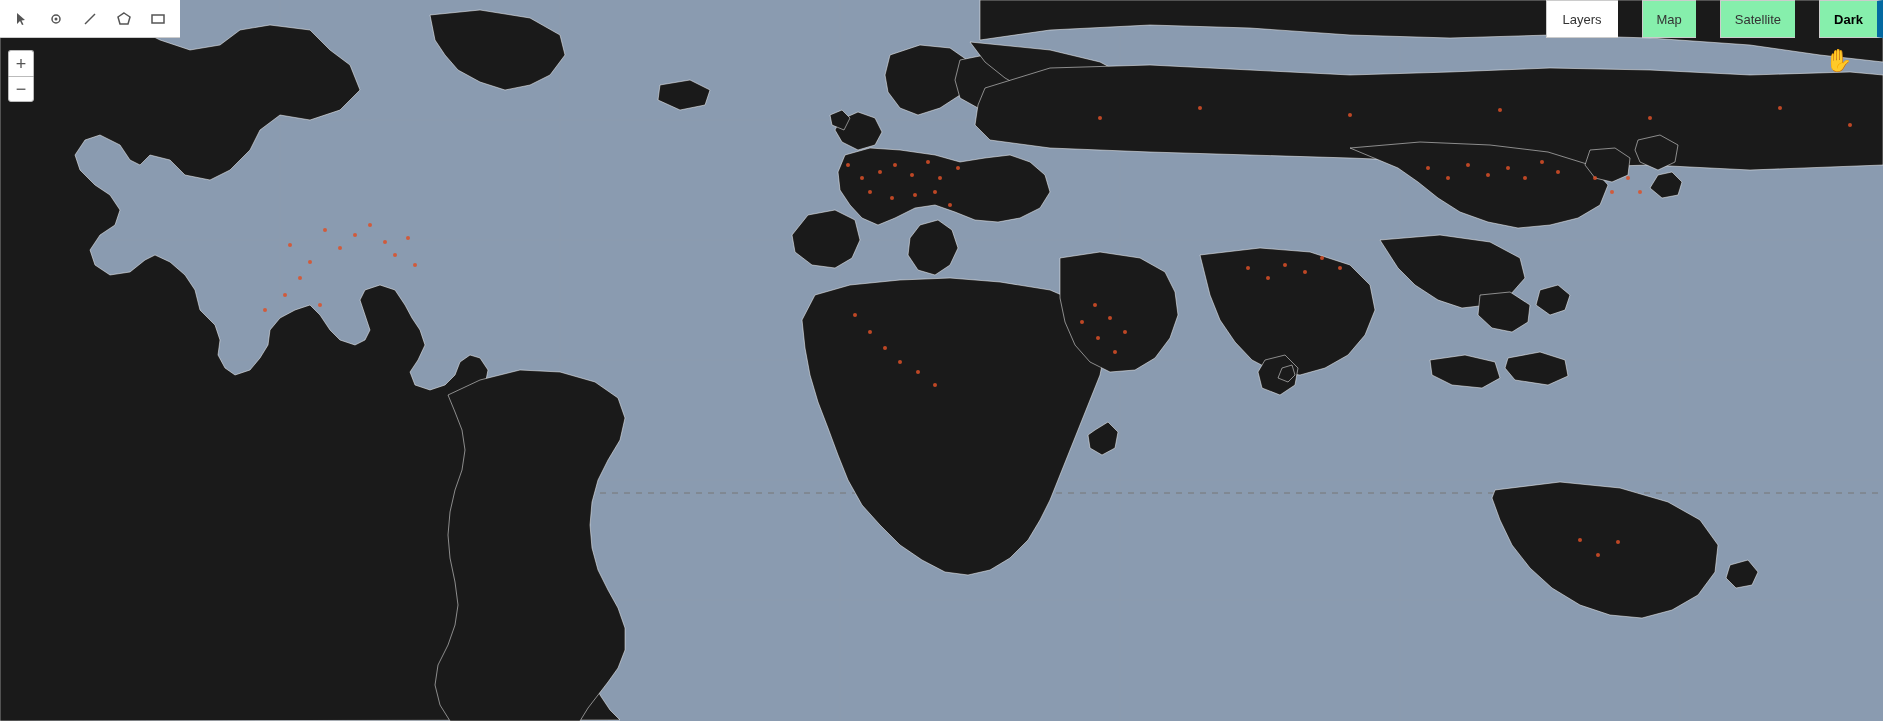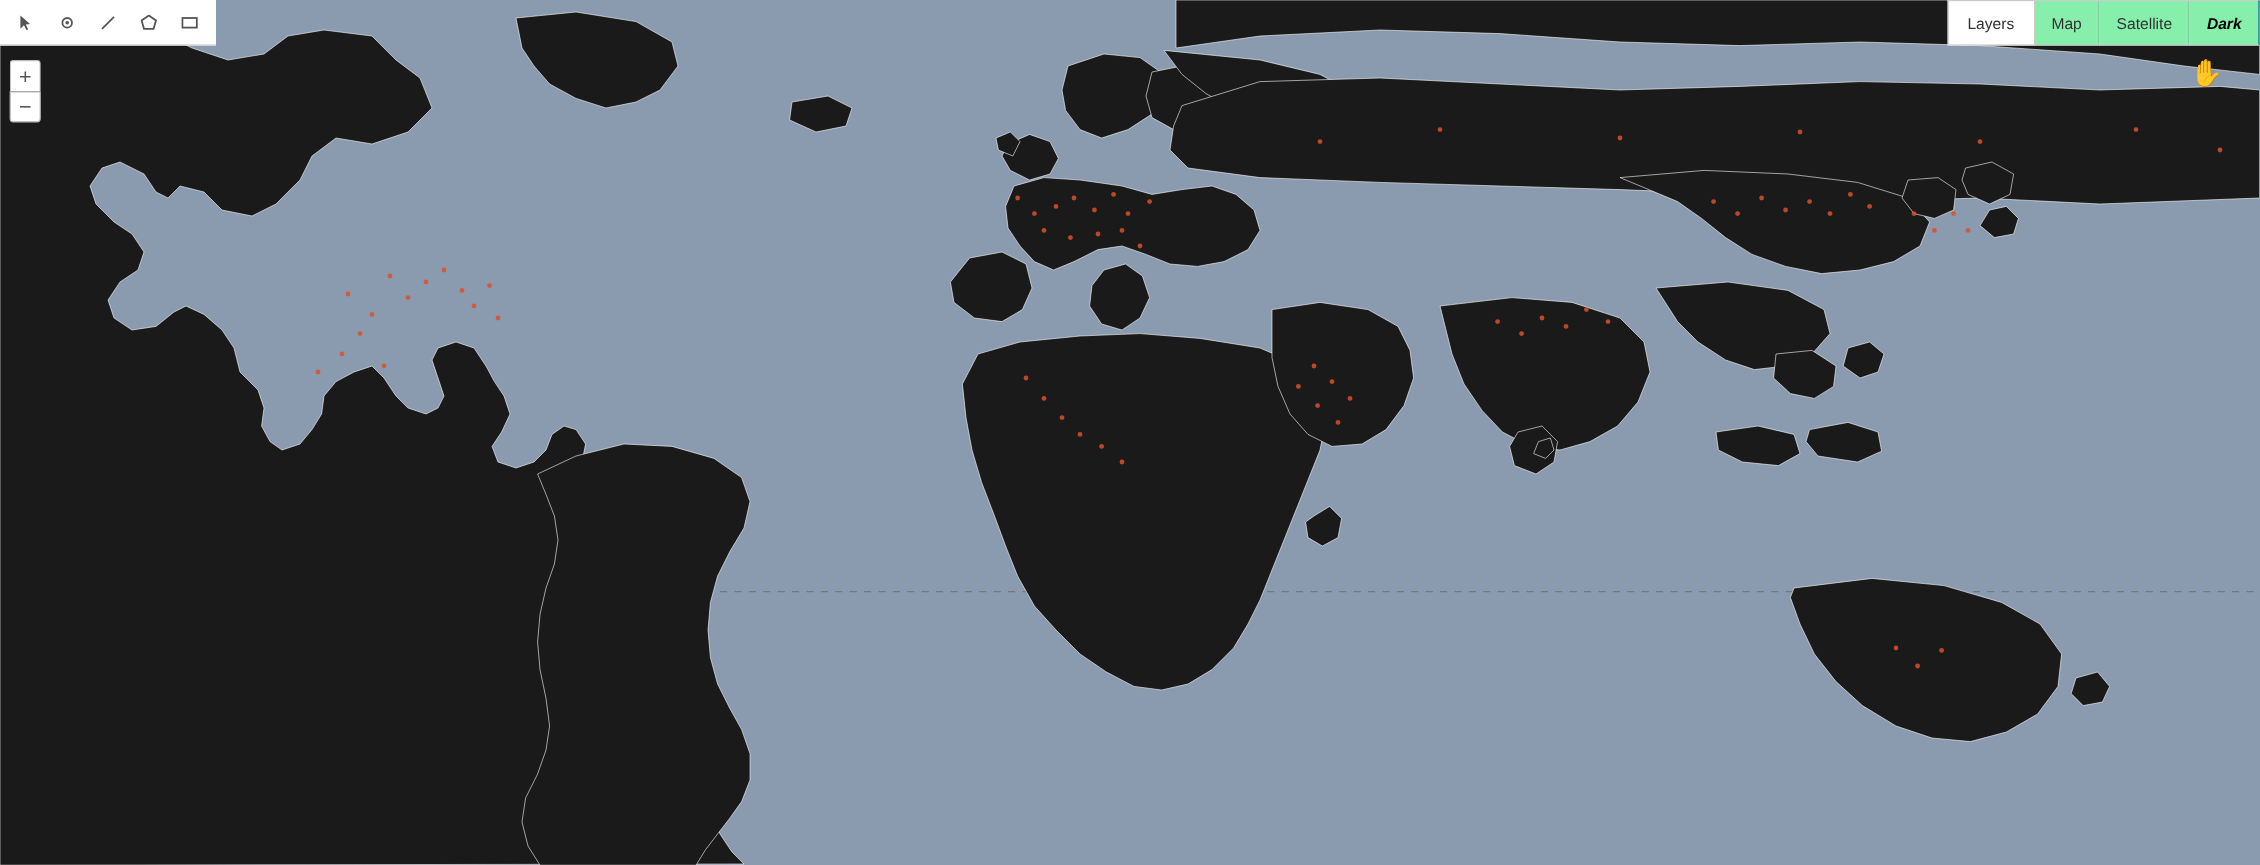--- a/index.html
+++ b/index.html
@@ -67,20 +67,21 @@
     .zoom-btn:last-child { border-radius: 0 0 3px 3px; }
 
     
     #top-right-controls {
       position: absolute;
       top: 0; right: 0;
       display: flex;
       align-items: stretch;
       height: 38px;
       z-index: 10;
+      gap: 24px;
     }
 
     #layers-btn {
       background: #fff;
       border: 1px solid #ccc;
       border-right: none;
       padding: 0 16px;
       cursor: pointer;
       font-size: 13px;
       color: #333;
@@ -92,21 +93,21 @@
       background: #86efac;
       border: 1px solid #ccc;
       border-right: none;
       padding: 0 14px;
       cursor: pointer;
       font-size: 13px;
       color: #333;
       display: flex;
       align-items: center;
     }
-    .map-type-btn:last-of-type { border-right: 1px solid #0369a1; font-style: italic; }
+    .map-type-btn:last-of-type { border-right: 6px solid #0369a1; }
     .map-type-btn.active-map { font-weight: bold; color: #000; }
 
     
     #world-map {
       position: absolute;
       top: 0; left: 0;
       width: 100%;
       height: 100%;
     }
 

